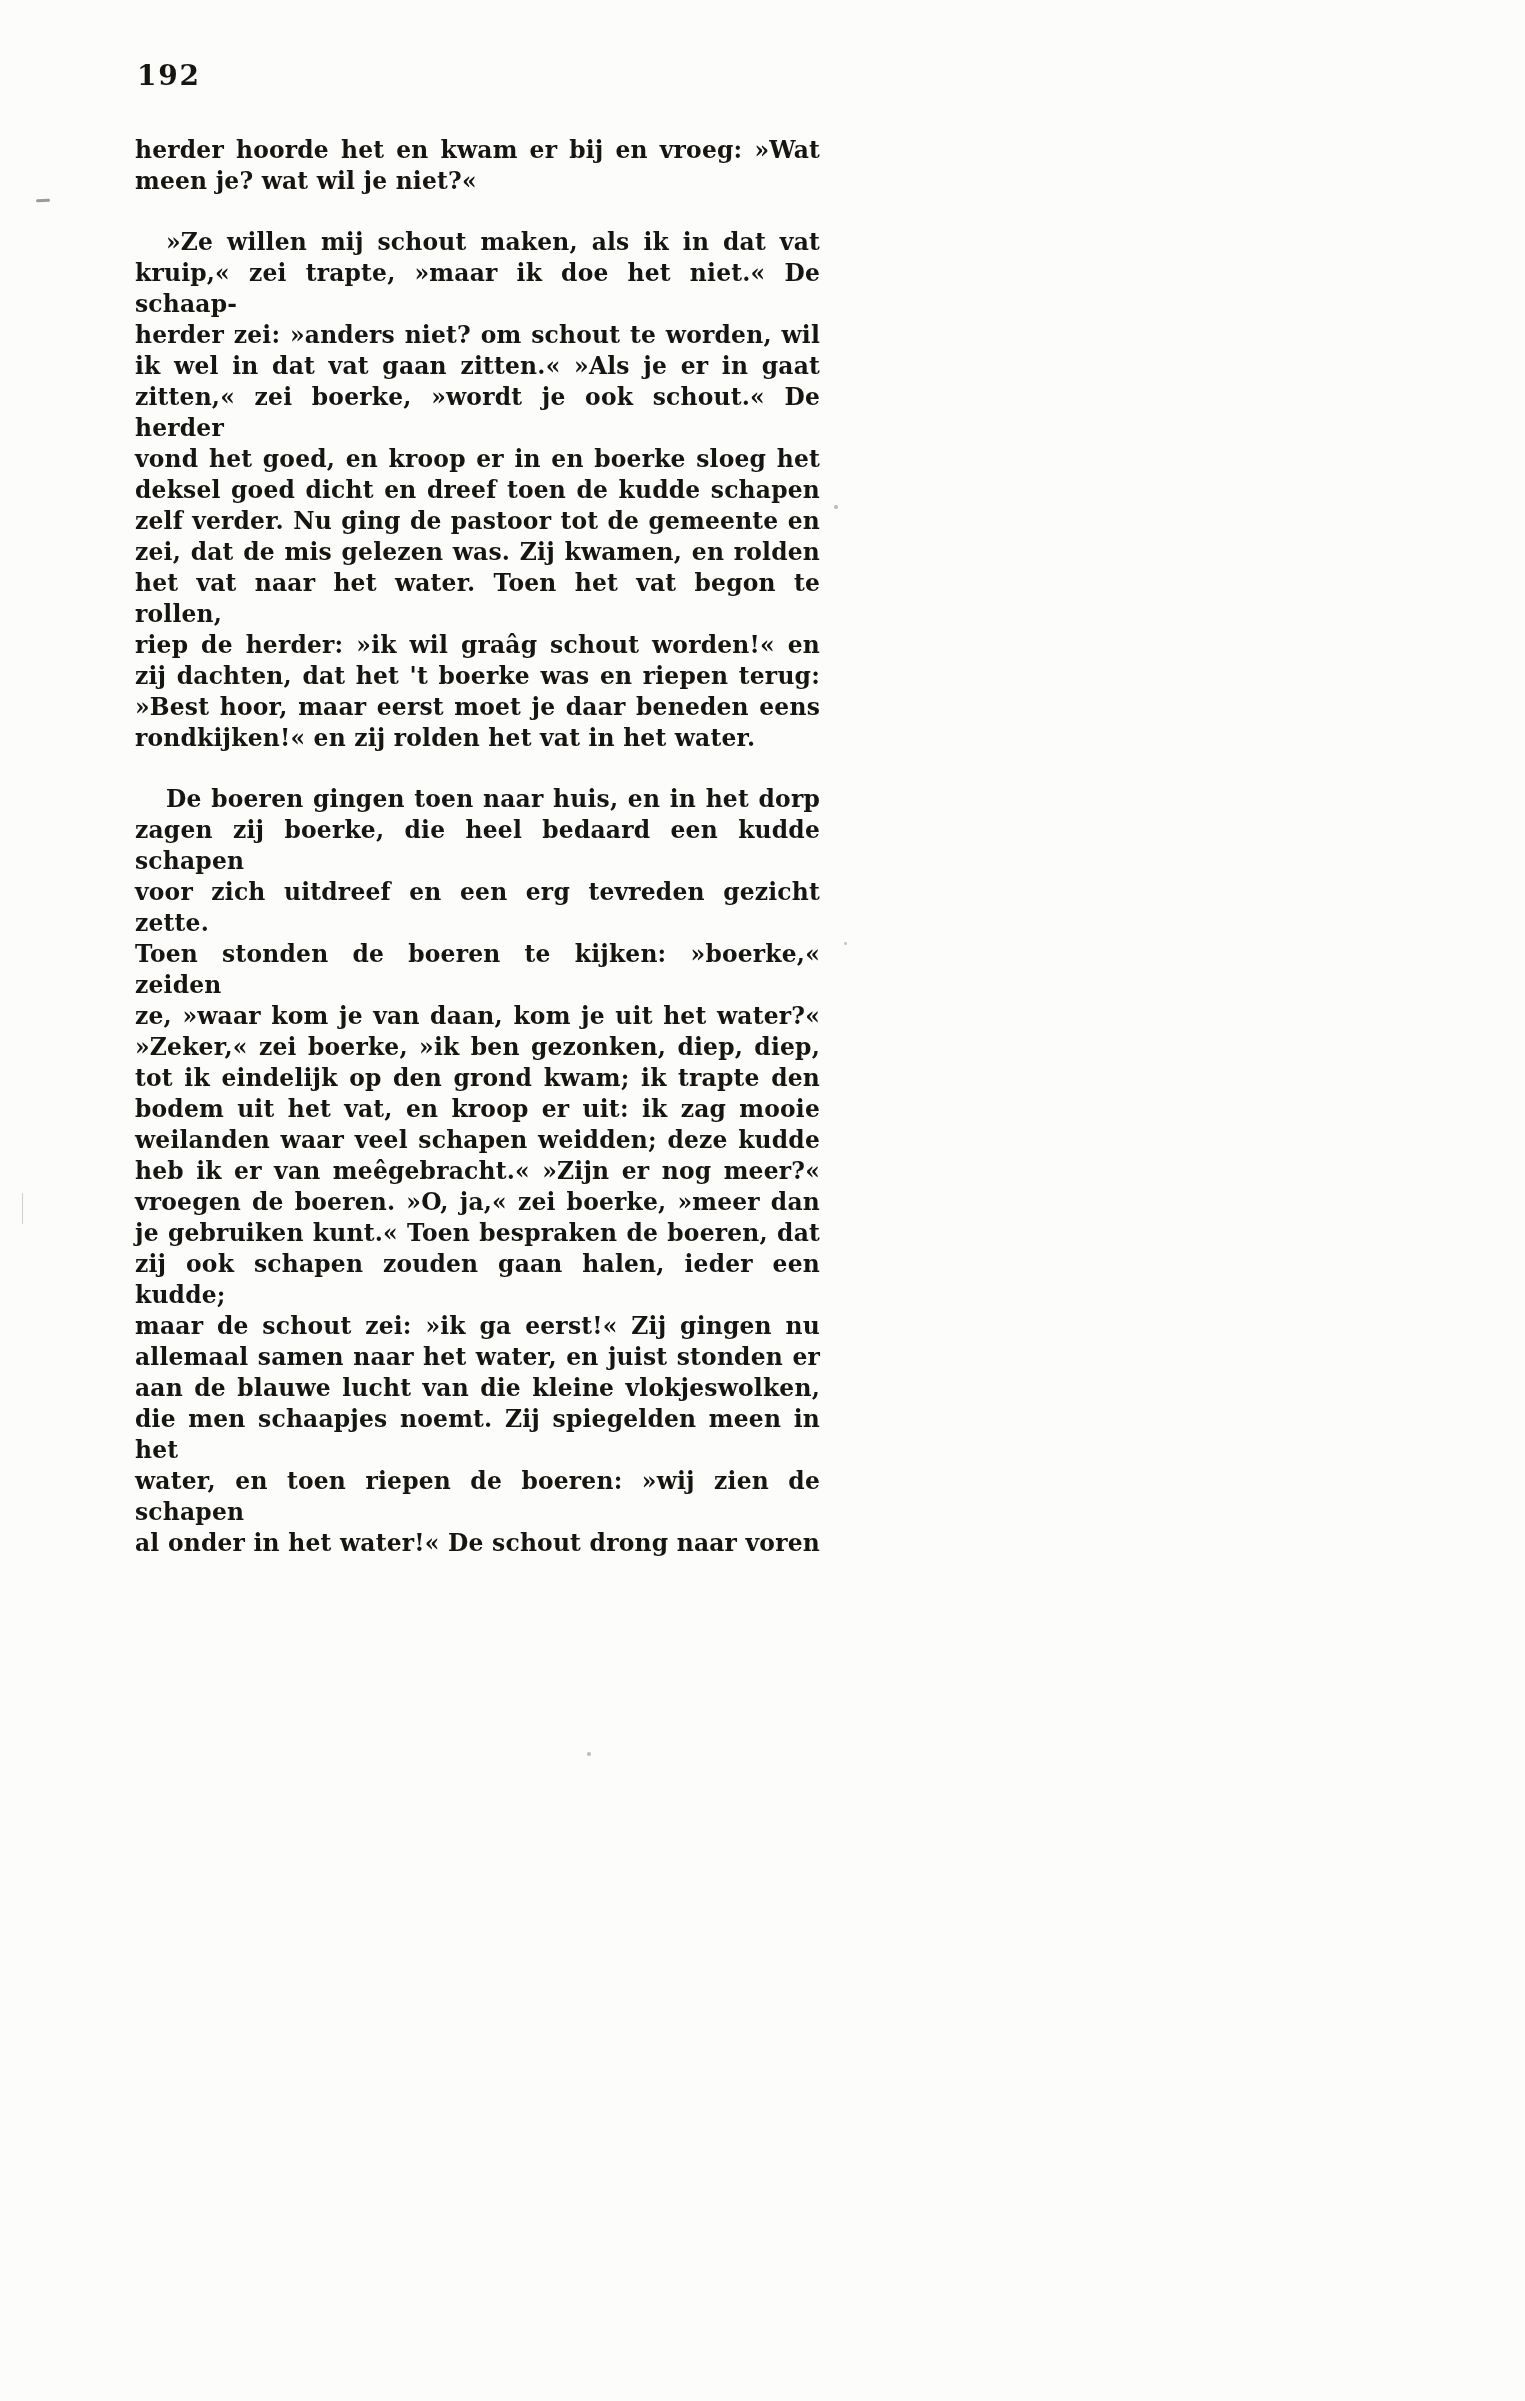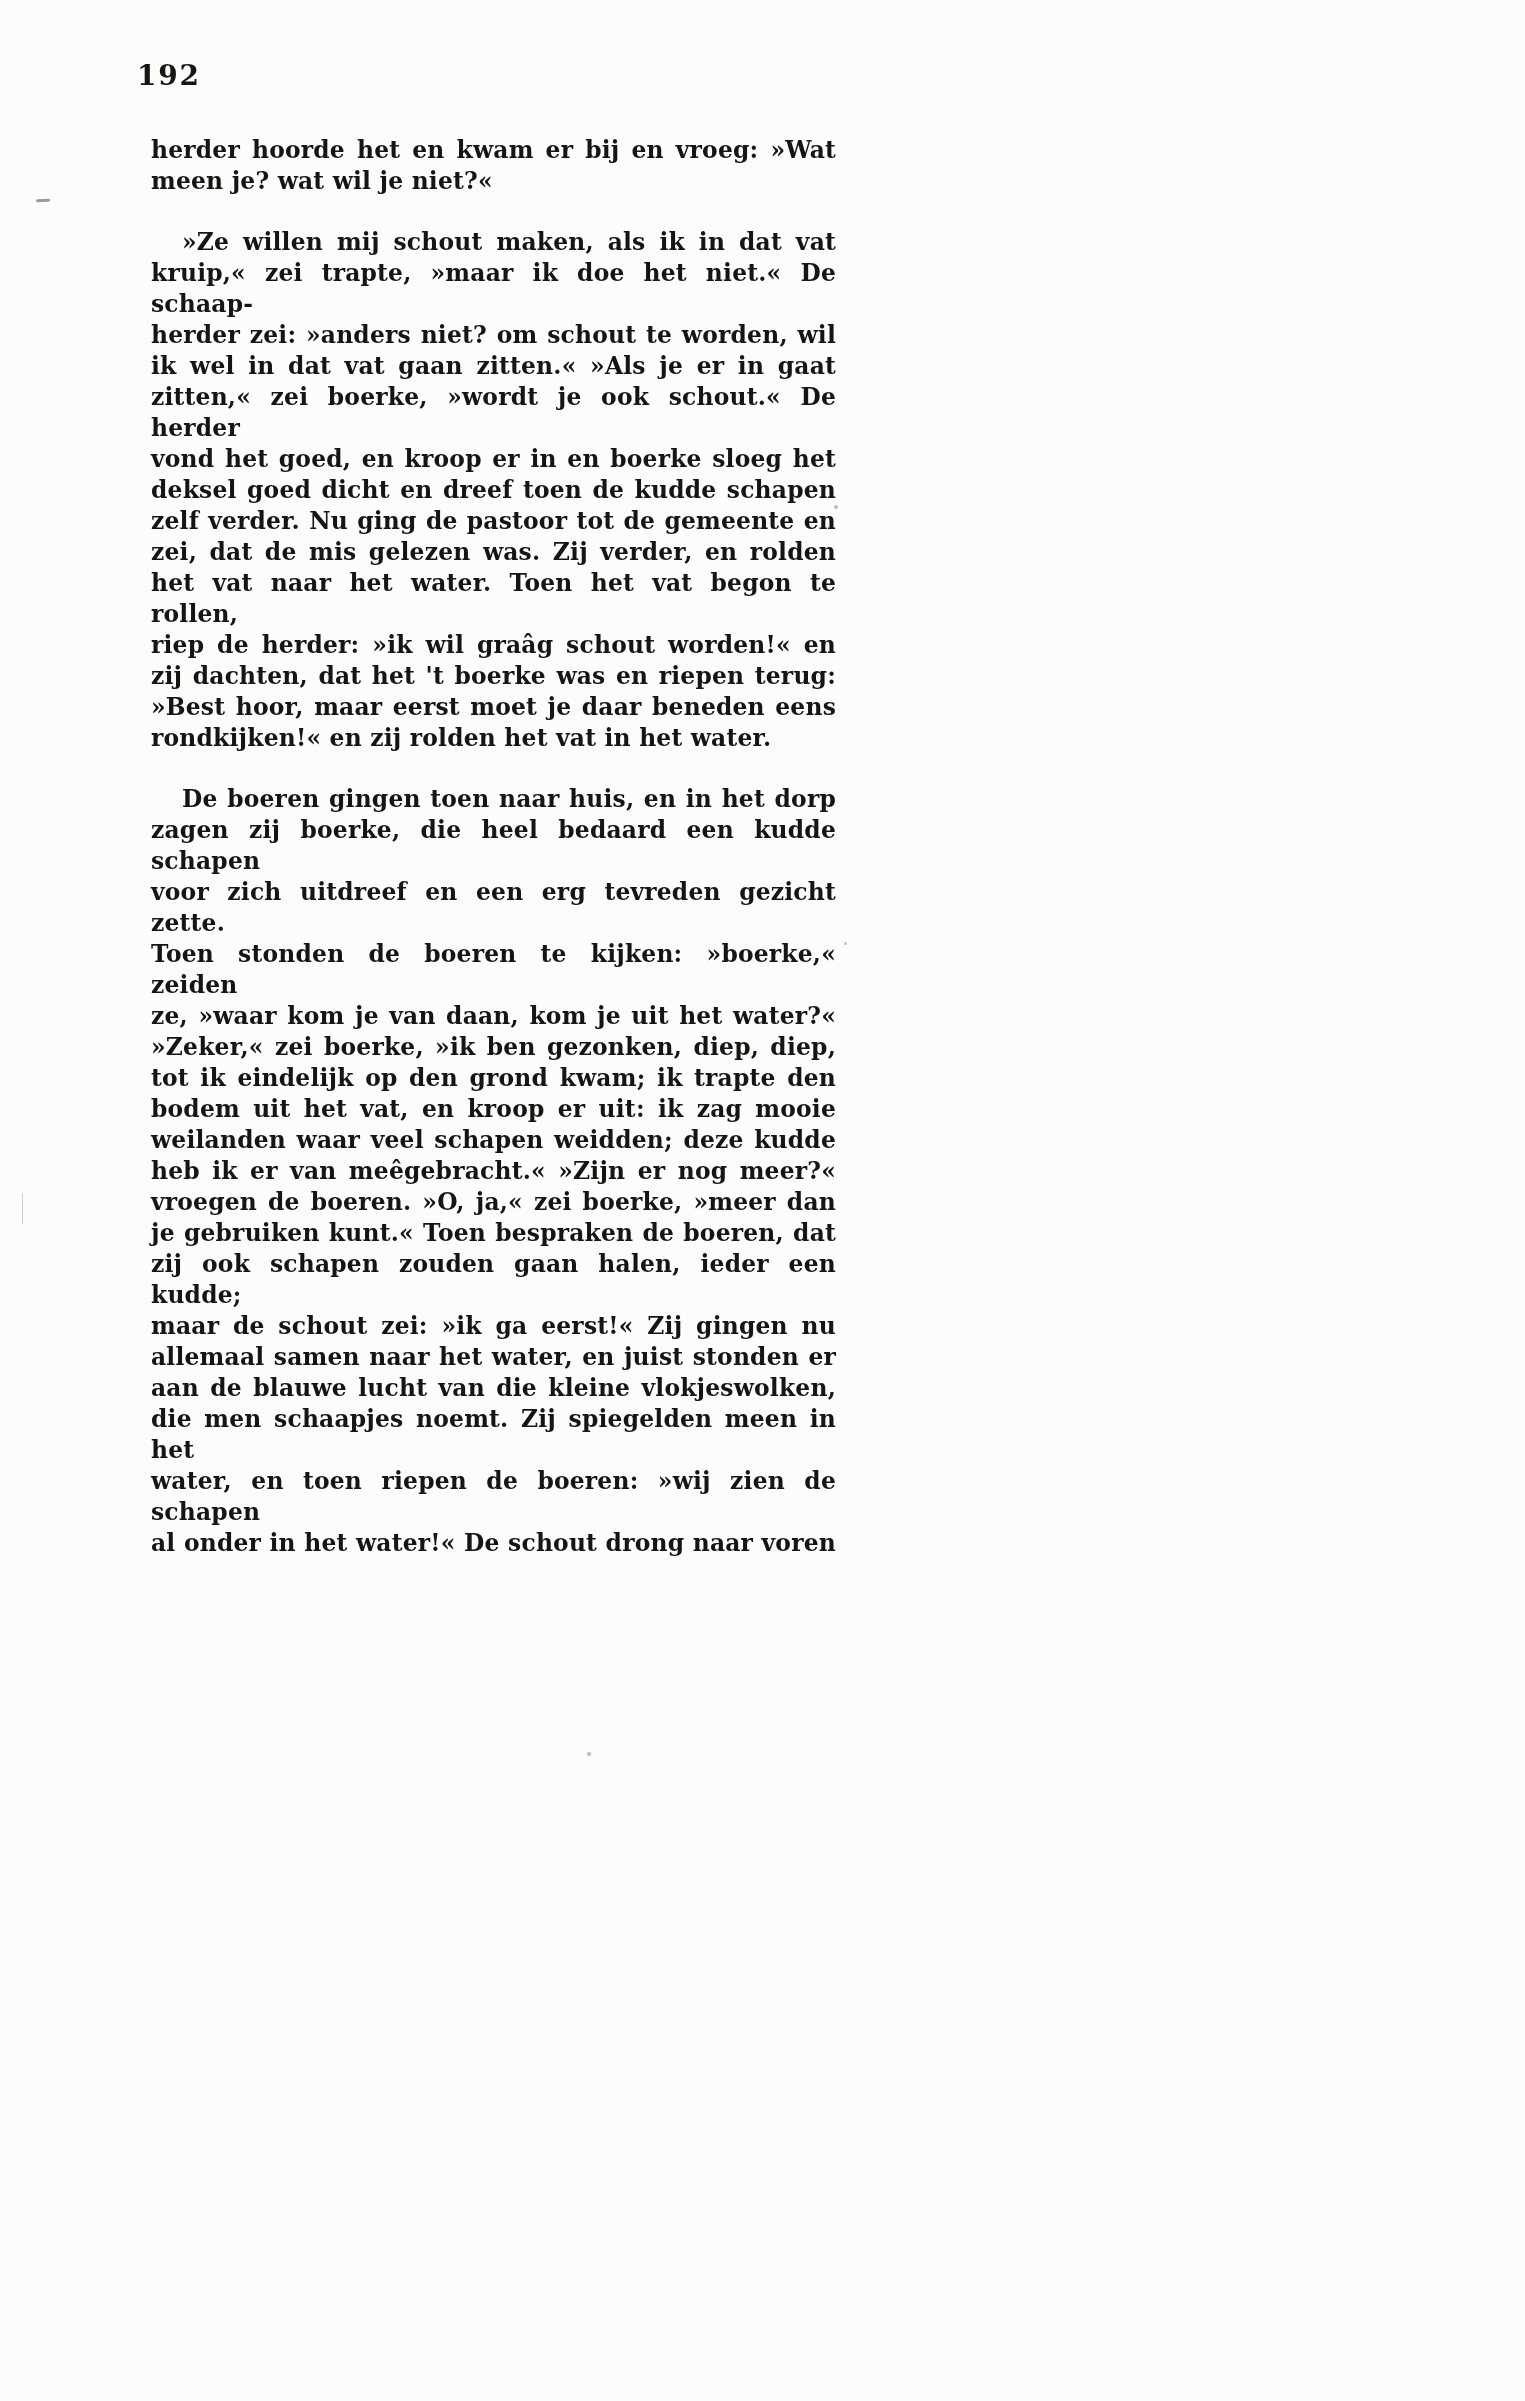--- a/index.html
+++ b/index.html
@@ -24,21 +24,21 @@
   .page-number {
     position: absolute;
     left: 137px;
     top: 59px;
     font-size: 28px;
     font-weight: 700;
     letter-spacing: 1.8px;
   }
   .text-block {
     position: absolute;
-    left: 151px;
+    left: 135px;
     top: 135px;
     width: 685px;
     font-size: 23.4px;
     font-weight: 700;
     line-height: 31px;
     letter-spacing: 0.2px;
   }
   .paragraph { margin: 0; padding: 0; }
   .line {
     text-align: left;
@@ -84,21 +84,21 @@
       </div>
       <div class="paragraph">
         <div class="line justify indent">»Ze willen mij schout maken, als ik in dat vat</div>
         <div class="line justify">kruip,« zei trapte, »maar ik doe het niet.« De schaap-</div>
         <div class="line justify">herder zei: »anders niet? om schout te worden, wil</div>
         <div class="line justify">ik wel in dat vat gaan zitten.« »Als je er in gaat</div>
         <div class="line justify">zitten,« zei boerke, »wordt je ook schout.« De herder</div>
         <div class="line justify">vond het goed, en kroop er in en boerke sloeg het</div>
         <div class="line justify">deksel goed dicht en dreef toen de kudde schapen</div>
         <div class="line justify">zelf verder. Nu ging de pastoor tot de gemeente en</div>
-        <div class="line justify">zei, dat de mis gelezen was. Zij verder, en rolden</div>
+        <div class="line justify">zei, dat de mis gelezen was. Zij kwamen, en rolden</div>
         <div class="line justify">het vat naar het water. Toen het vat begon te rollen,</div>
         <div class="line justify">riep de herder: »ik wil graâg schout worden!« en</div>
         <div class="line justify">zij dachten, dat het 't boerke was en riepen terug:</div>
         <div class="line justify">»Best hoor, maar eerst moet je daar beneden eens</div>
         <div class="line">rondkijken!« en zij rolden het vat in het water.</div>
       </div>
       <div class="paragraph">
         <div class="line justify indent">De boeren gingen toen naar huis, en in het dorp</div>
         <div class="line justify">zagen zij boerke, die heel bedaard een kudde schapen</div>
         <div class="line justify">voor zich uitdreef en een erg tevreden gezicht zette.</div>

